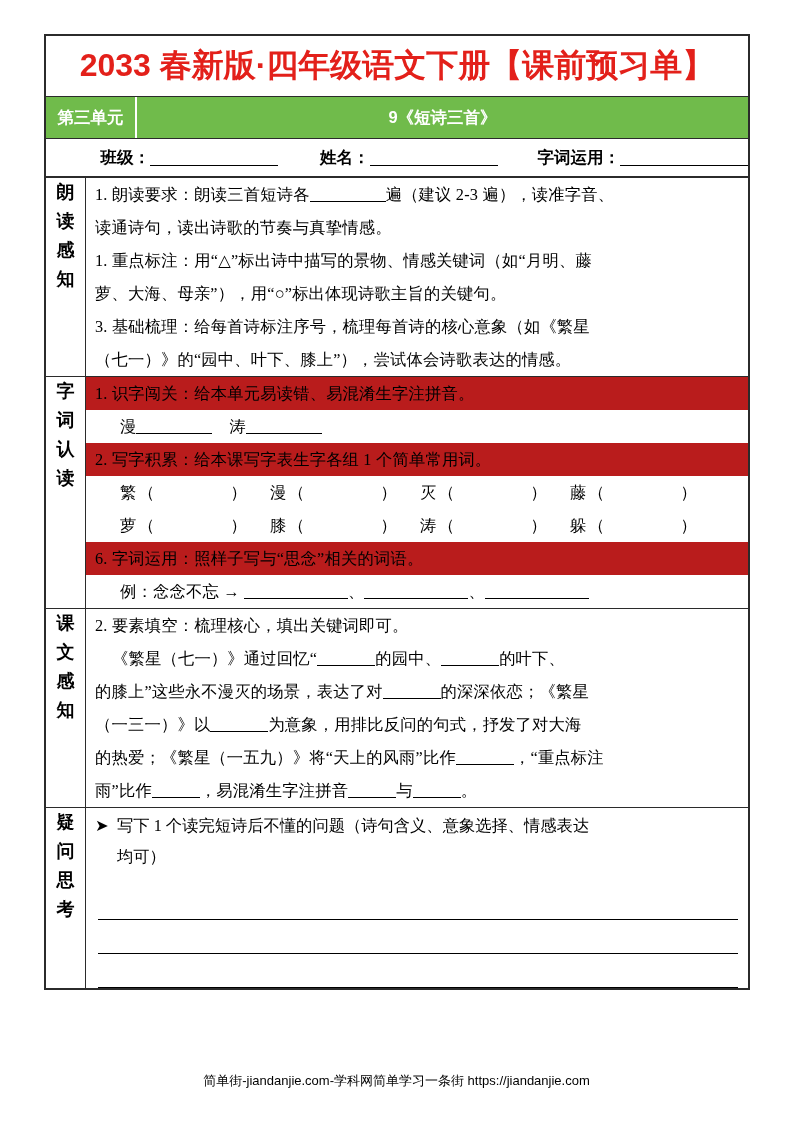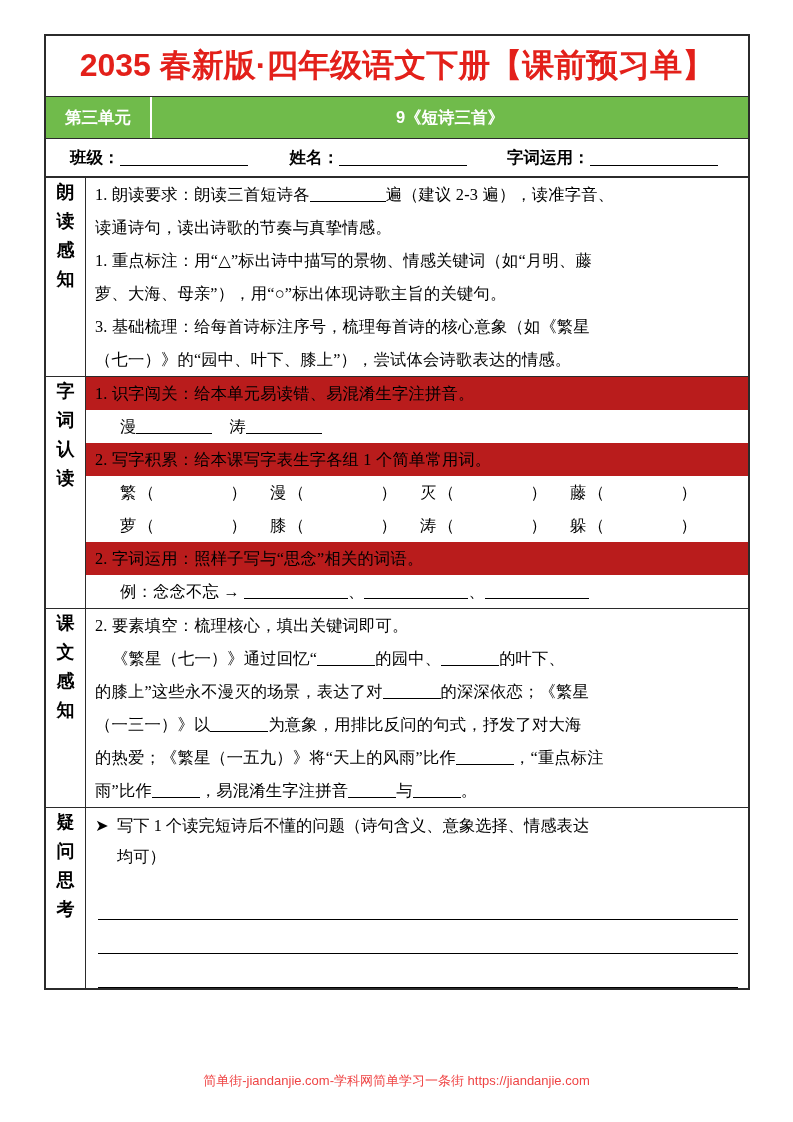--- a/index.html
+++ b/index.html
@@ -57,37 +57,38 @@
     color: #ffffff;
     font-family: "Liberation Sans", "DejaVu Sans", sans-serif;
     font-weight: bold;
     font-size: 16.5px;
     display: flex;
     align-items: center;
     justify-content: center;
     box-sizing: border-box;
     white-space: nowrap;
   }
-  .unit-cell.c1 { width: 106px; border-right: 2px solid #ffffff; }
+  .unit-cell.c1 { width: 91px; border-right: 2px solid #ffffff; }
   .unit-cell.c2 { width: 313px; border-right: 2px solid #ffffff; }
   .unit-cell.c3 { flex: 1; text-align: center; }
 
   
   .info-row {
     border: 2px solid #2b2b2b;
     border-top: 1px solid #2b2b2b;
     border-bottom: none;
     height: 38px;
     display: flex;
     align-items: center;
     box-sizing: border-box;
     font-family: "Liberation Sans", "DejaVu Sans", sans-serif;
     font-weight: bold;
     font-size: 16.5px;
-    padding-left: 24px;
+    padding-left: 8px;
+    justify-content: flex-end;
   }
   .info-item { display: flex; align-items: flex-end; white-space: nowrap; }
   .info-label { line-height: 1; }
   .info-blank {
     display: inline-block;
     border-bottom: 1.5px solid #000;
     height: 15px;
   }
   .gap-a { width: 42px; }
   .gap-b { width: 40px; }
@@ -175,31 +176,31 @@
 
   
   .footer {
     position: absolute;
     left: 0;
     top: 1072px;
     width: 793px;
     text-align: center;
     font-family: "Liberation Sans", "DejaVu Sans", sans-serif;
     font-size: 13px;
-    color: #ef4444;
+    color: #000000;
     white-space: nowrap;
   }
 </style>
 </head>
 <body>
 
 <div class="page">
 
   <div class="title-bar">
-    <div class="title-text">2035 春新版·四年级语文下册【课前预习单】</div>
+    <div class="title-text">2033 春新版·四年级语文下册【课前预习单】</div>
   </div>
 
   <div class="unit-bar">
     <div class="unit-cell c1">第三单元</div>
     <div class="unit-cell c3">9《短诗三首》</div>
   </div>
 
   <div class="info-row">
     <div class="info-item">
       <span class="info-label">班级：</span>
@@ -259,21 +260,21 @@
           <span class="ch-item"><span>灭</span><span class="par-open">（</span><span class="par-close">）</span></span>
           <span class="ch-item"><span>藤</span><span class="par-open">（</span><span class="par-close">）</span></span>
         </div>
         <div class="ch-row">
           <span class="ch-item"><span>萝</span><span class="par-open">（</span><span class="par-close">）</span></span>
           <span class="ch-item"><span>膝</span><span class="par-open">（</span><span class="par-close">）</span></span>
           <span class="ch-item"><span>涛</span><span class="par-open">（</span><span class="par-close">）</span></span>
           <span class="ch-item"><span>躲</span><span class="par-open">（</span><span class="par-close">）</span></span>
         </div>
 
-        <div class="ln shade">2. 字词运用：照样子写与“思念”相关的词语。</div>
+        <div class="ln shade">6. 字词运用：照样子写与“思念”相关的词语。</div>
         <div class="ln indent">
           <span>例：念念不忘 →</span>
           <span class="blank b-xl"></span><span>、</span><span class="blank b-xl"></span><span>、</span><span class="blank b-xl"></span>
         </div>
       </td>
     </tr>
 
     <tr>
       <td class="lbl-cell">
         <span class="ch">课</span>

